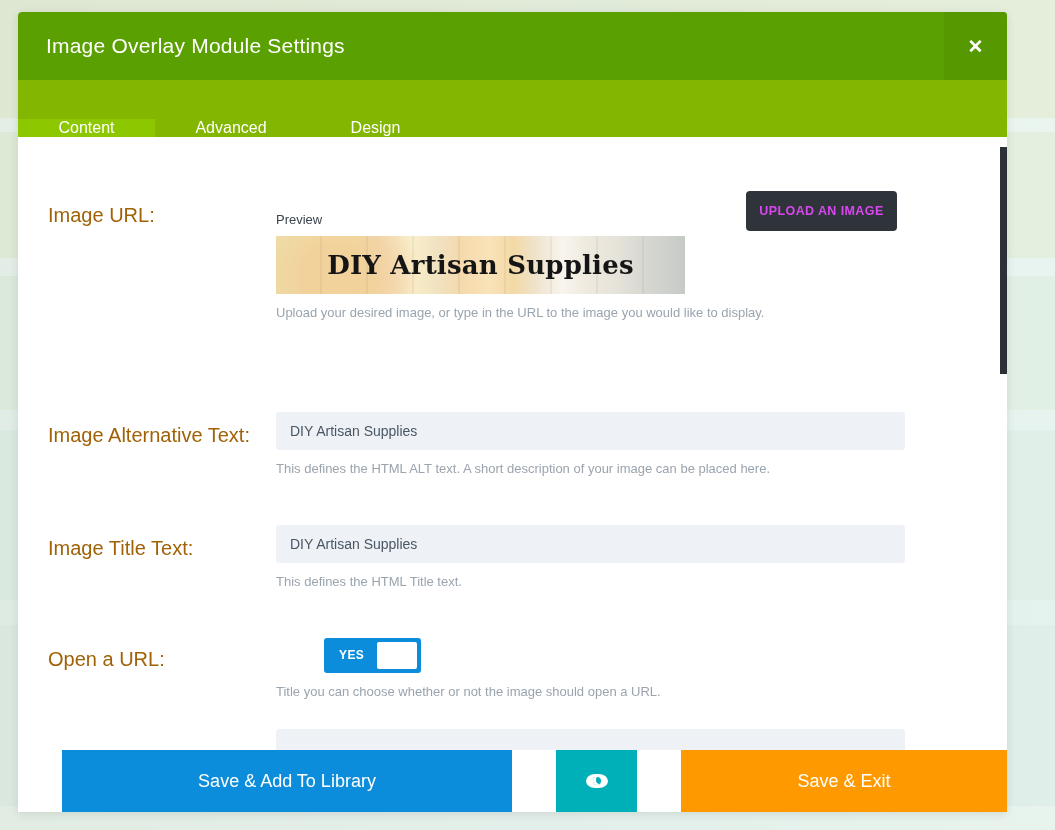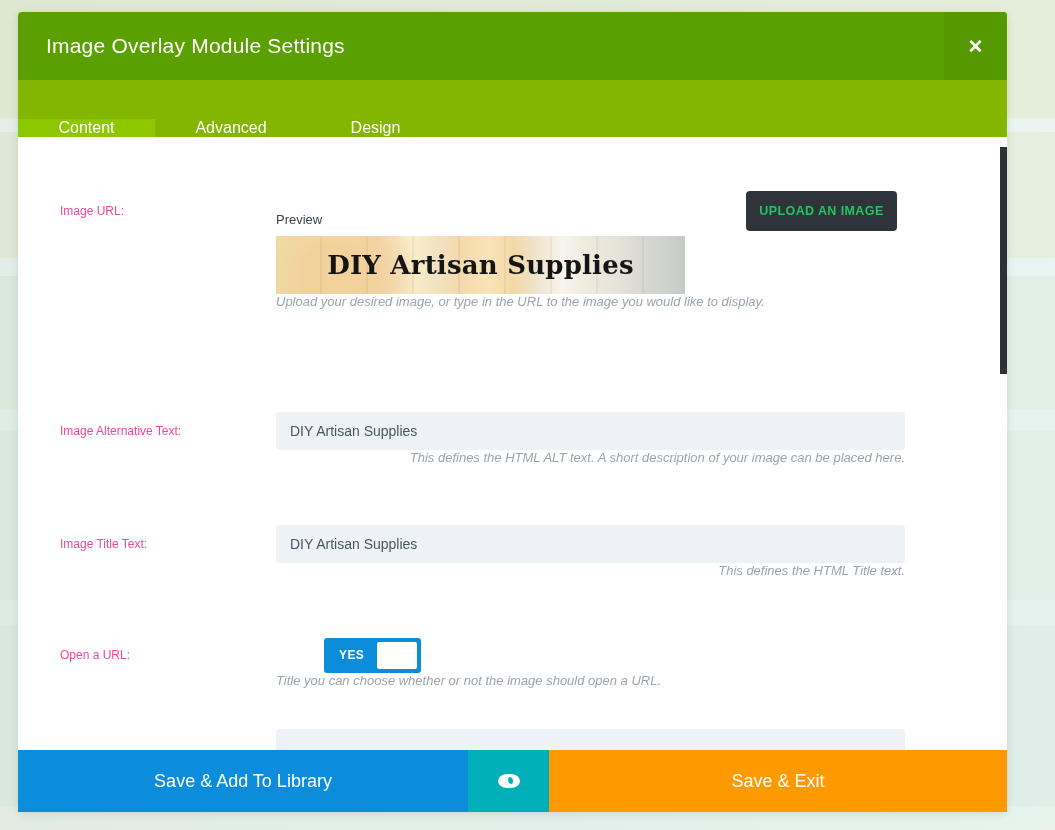--- a/index.html
+++ b/index.html
@@ -137,49 +137,47 @@
   }
 
   
   .form-row {
     position: absolute;
     left: 0;
     width: 100%;
   }
   .field-label {
     position: absolute;
-    left: 42px;
-    font-size: 12px;
-    color: #ec4899;
+    left: 30px;
+    font-size: 20px;
+    color: #a16207;
     white-space: nowrap;
   }
   .field-col {
     position: absolute;
     left: 258px;
   }
   .text-input {
     width: 629px;
     height: 38px;
     box-sizing: border-box;
     background: #eef1f6;
     border: none;
     border-radius: 3px;
     font-family: "Liberation Sans", sans-serif;
     font-size: 14px;
     color: #4a5664;
     padding: 0 14px;
     outline: none;
   }
   .help-text {
-    font-style: italic;
     font-size: 13px;
     color: #9aa4ae;
-    margin-top: 0;
+    margin-top: 11px;
     white-space: nowrap;
-    text-align: right;
   }
 
   
   .url-input-wrap {
     position: relative;
     width: 453px;
     height: 38px;
     background: #eef1f6;
     border-radius: 3px;
     overflow: hidden;
@@ -209,21 +207,21 @@
   }
   .upload-button {
     position: absolute;
     left: 470px;
     top: 0;
     width: 151px;
     height: 40px;
     background: #2e343a;
     border: none;
     border-radius: 4px;
-    color: #22c55e;
+    color: #d946ef;
     font-family: "Liberation Sans", sans-serif;
     font-size: 12.5px;
     font-weight: bold;
     letter-spacing: 0.4px;
     cursor: pointer;
   }
 
   .preview-label {
     font-size: 13px;
     font-weight: normal;
@@ -327,20 +325,21 @@
   }
   .footer-button {
     display: flex;
     align-items: center;
     justify-content: center;
     color: #ffffff;
     font-size: 18px;
     cursor: pointer;
     border: none;
     font-family: "Liberation Sans", sans-serif;
+    margin-left: 44px;
   }
   .btn-save-library { flex: 0 0 450px; background: #0c8ddb; }
   .btn-preview      { flex: 0 0 81px;  background: #00b0b9; }
   .btn-save-exit    { flex: 1;         background: #ff9900; }
 
   .eye-icon {
     position: relative;
     width: 22px;
     height: 14px;
     background: #ffffff;

